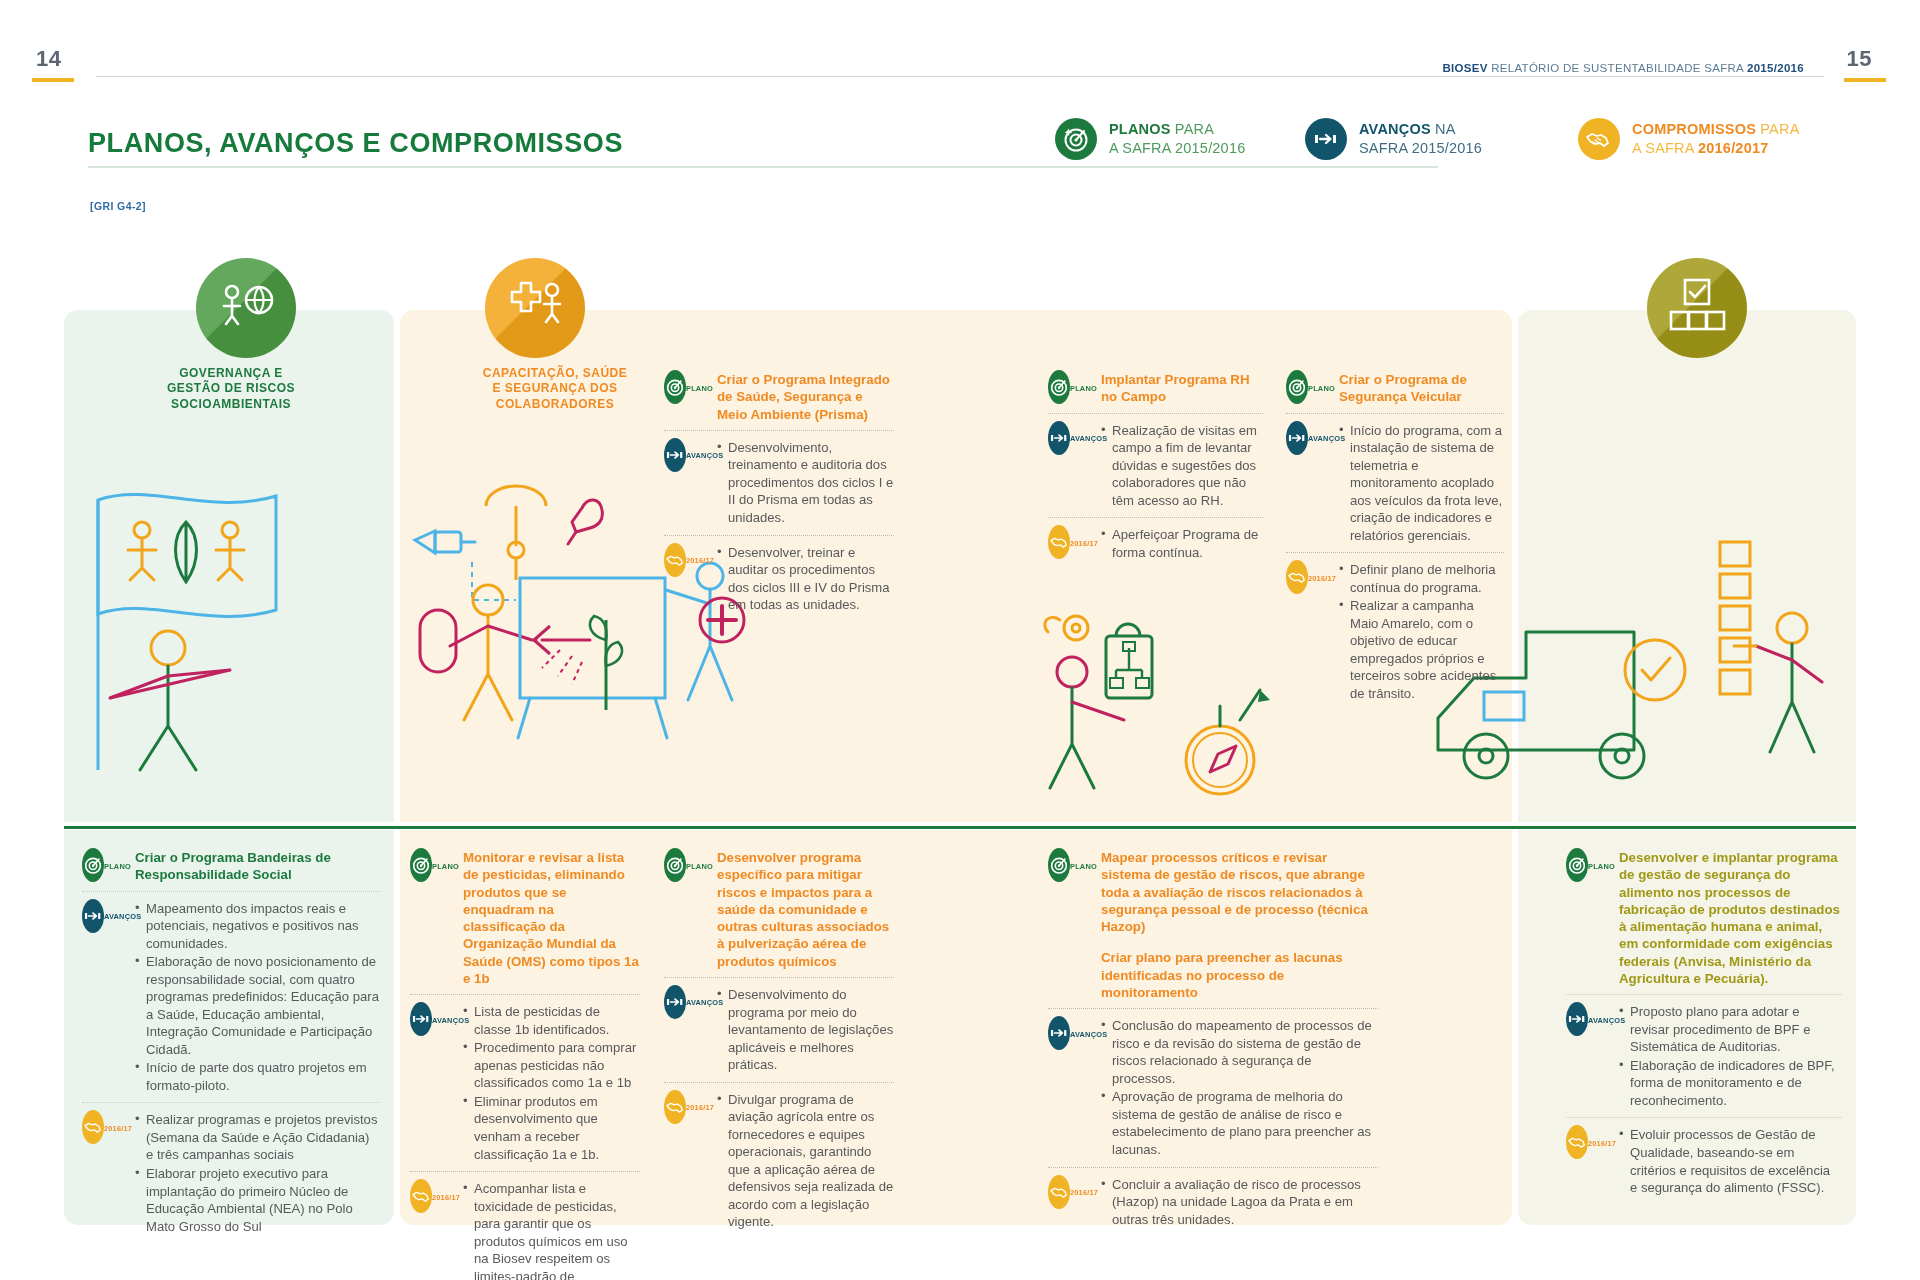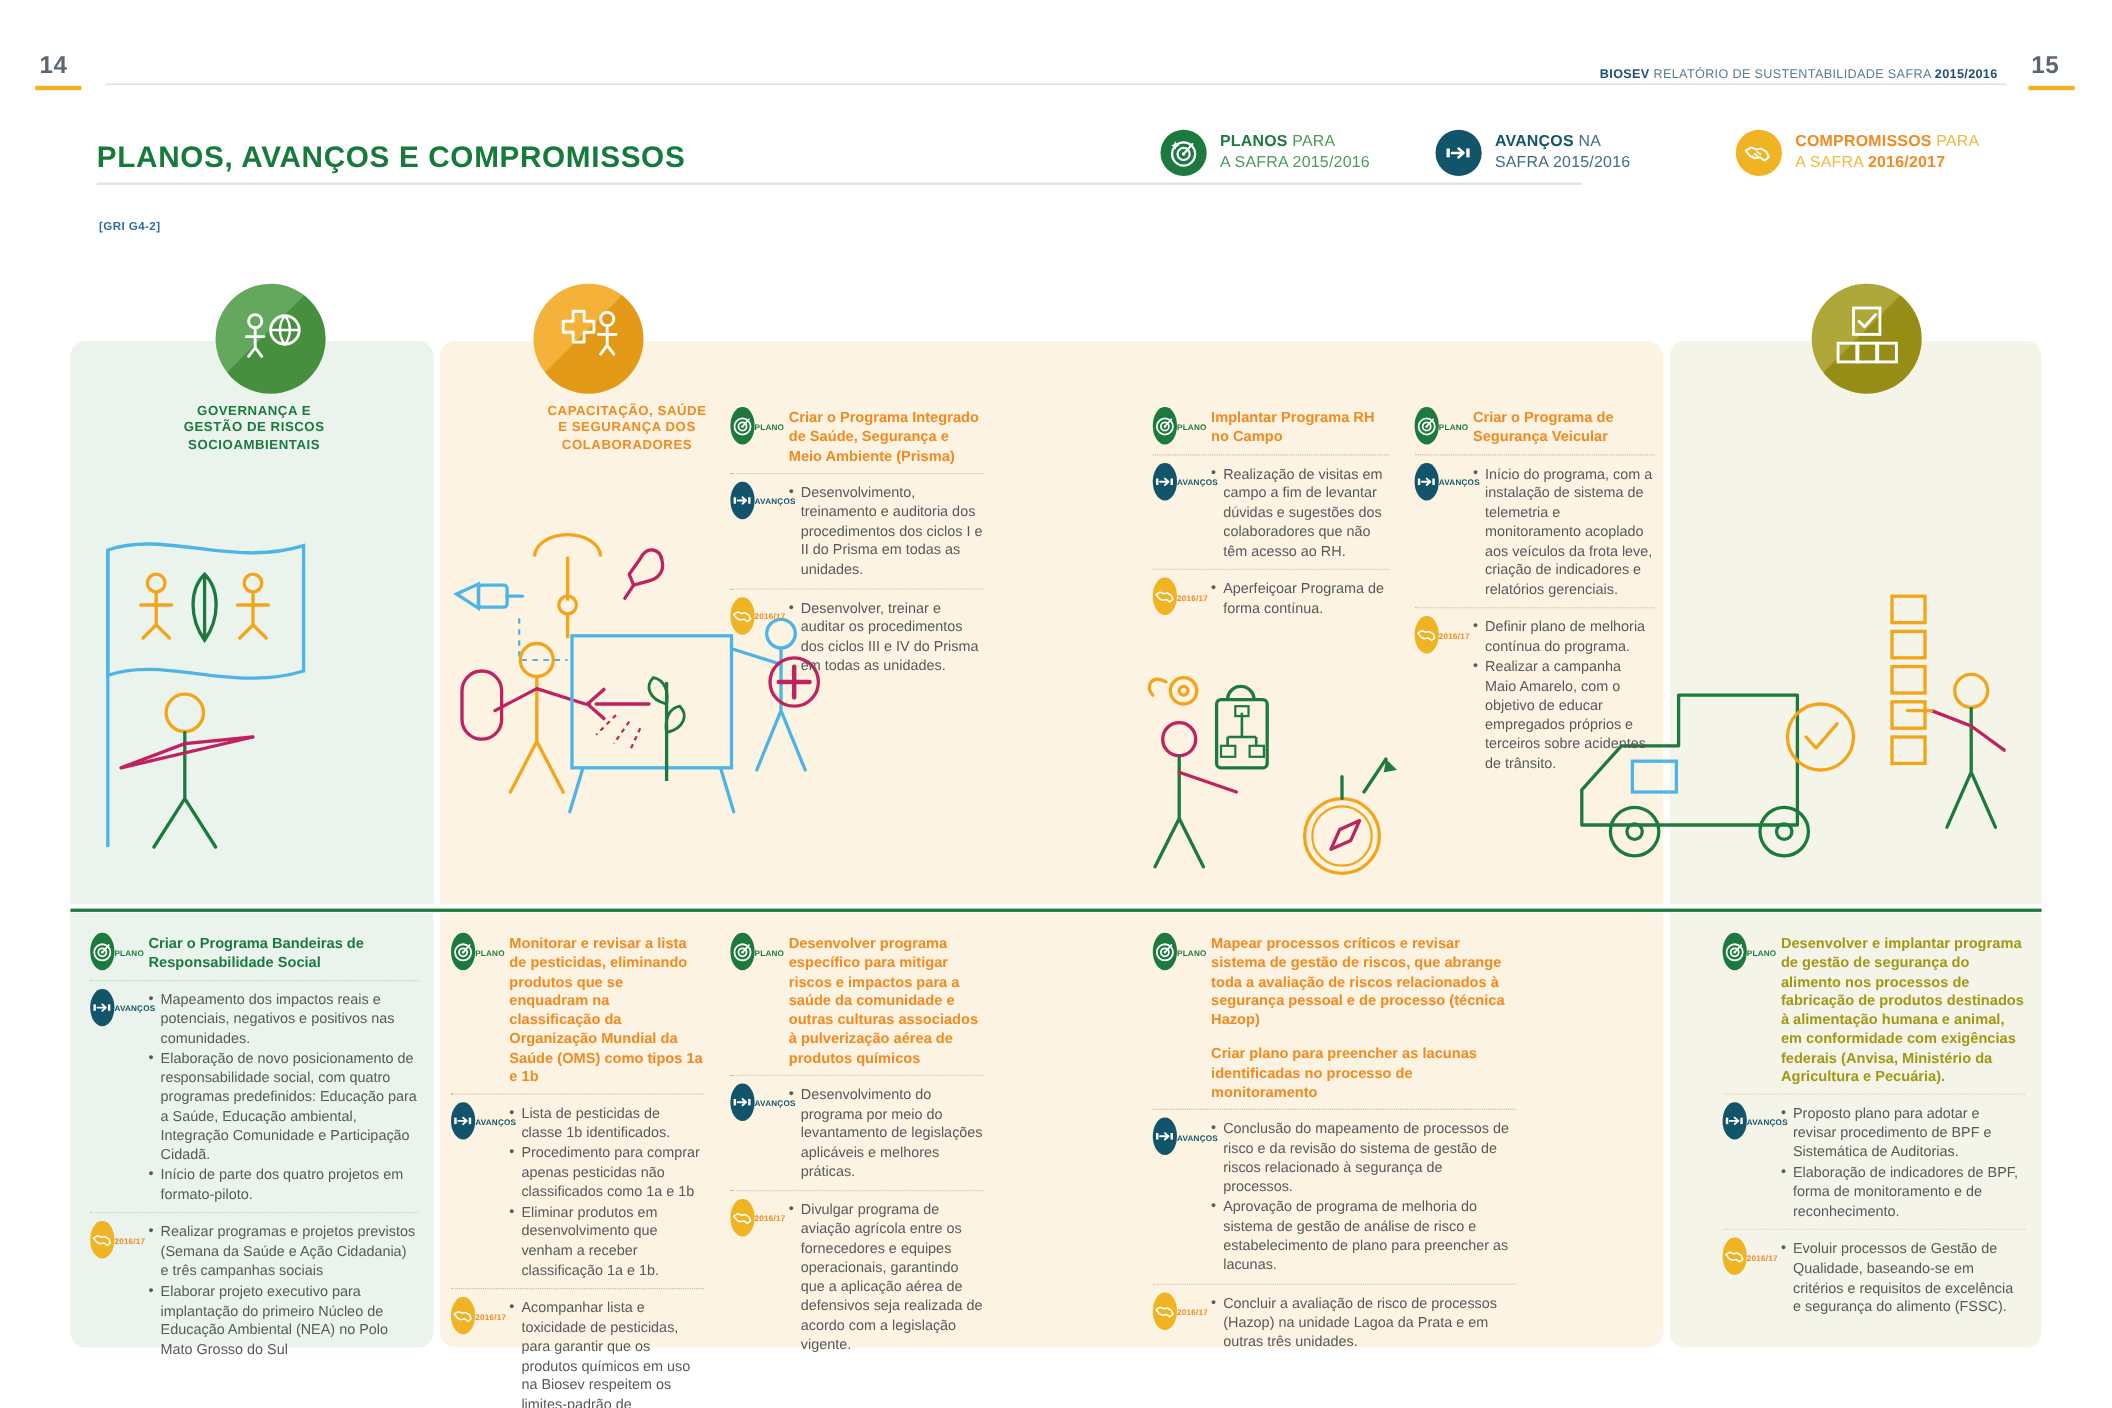--- a/index.html
+++ b/index.html
@@ -21,21 +21,21 @@
     letter-spacing:.5px;
   }
   .pagenum.left { left:36px; top:46px; }
   .pagenum.right { right:48px; top:46px; }
   .pagebar {
     position:absolute; height:4px; width:42px; background:#f0b323;
   }
   .pagebar.left { left:32px; top:78px; }
   .pagebar.right { right:34px; top:78px; }
   .runhead {
-    position:absolute; right:104px; top:62px;
+    position:absolute; right:116px; top:62px;
     font-size:11.5px; color:#5b7b94; letter-spacing:.3px; white-space:nowrap;
   }
   .runhead b { color:#1f4e79; }
   .runhead .yr { color:#1f4e79; font-weight:bold; }
 
   
   .title {
     position:absolute; left:88px; top:128px;
     font-size:27px; font-weight:bold; color:#167a3b;
     letter-spacing:.6px; white-space:nowrap;
@@ -87,21 +87,21 @@
   #p3-bot { left:1518px; top:830px; width:338px; height:395px; background:#f4f4e8; }
 
   .greenline { position:absolute; left:64px; top:826px; width:1792px; height:3px; background:#1d7a3e; }
 
   
   .colhead {
     position:absolute; text-align:center; font-size:12px; font-weight:bold;
     line-height:1.28; letter-spacing:.5px;
   }
   #head-gov { left:96px; width:270px; top:366px; color:#1d7a3e; }
-  #head-cap { left:430px; width:280px; top:366px; color:#ef8b22; }
+  #head-cap { left:415px; width:280px; top:366px; color:#ef8b22; }
   #head-qual { left:1548px; width:280px; top:366px; color:#a19818; }
 
   
   .topicon { position:absolute; width:100px; height:100px; border-radius:50%; overflow:hidden; }
   #ic-gov { left:196px; top:258px; background:#4a9a43; }
   #ic-cap { left:485px; top:258px; background:#f3a51a; }
   #ic-qual { left:1647px; top:258px; background:#a19818; }
   .topicon .shade {
     position:absolute; inset:0;
     background:linear-gradient(135deg, rgba(255,255,255,.14) 0%, rgba(255,255,255,.14) 45%, rgba(0,0,0,.07) 46%, rgba(0,0,0,.07) 100%);

